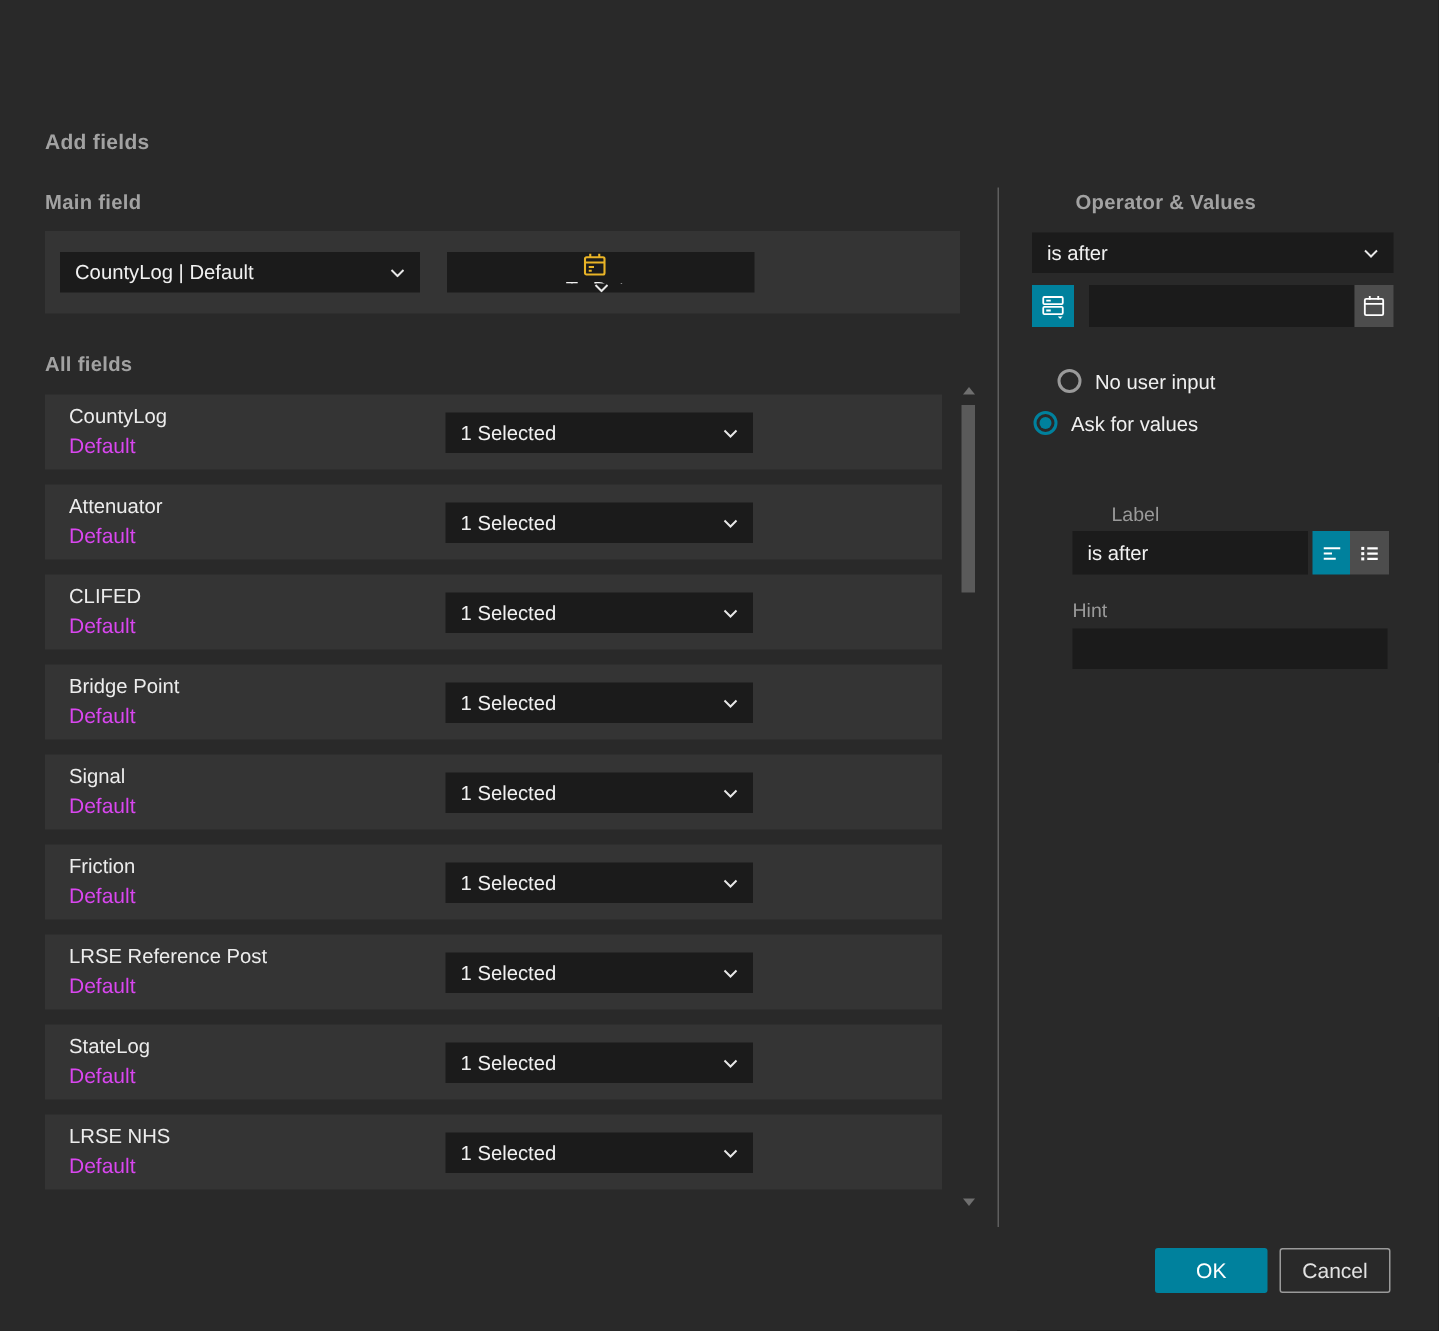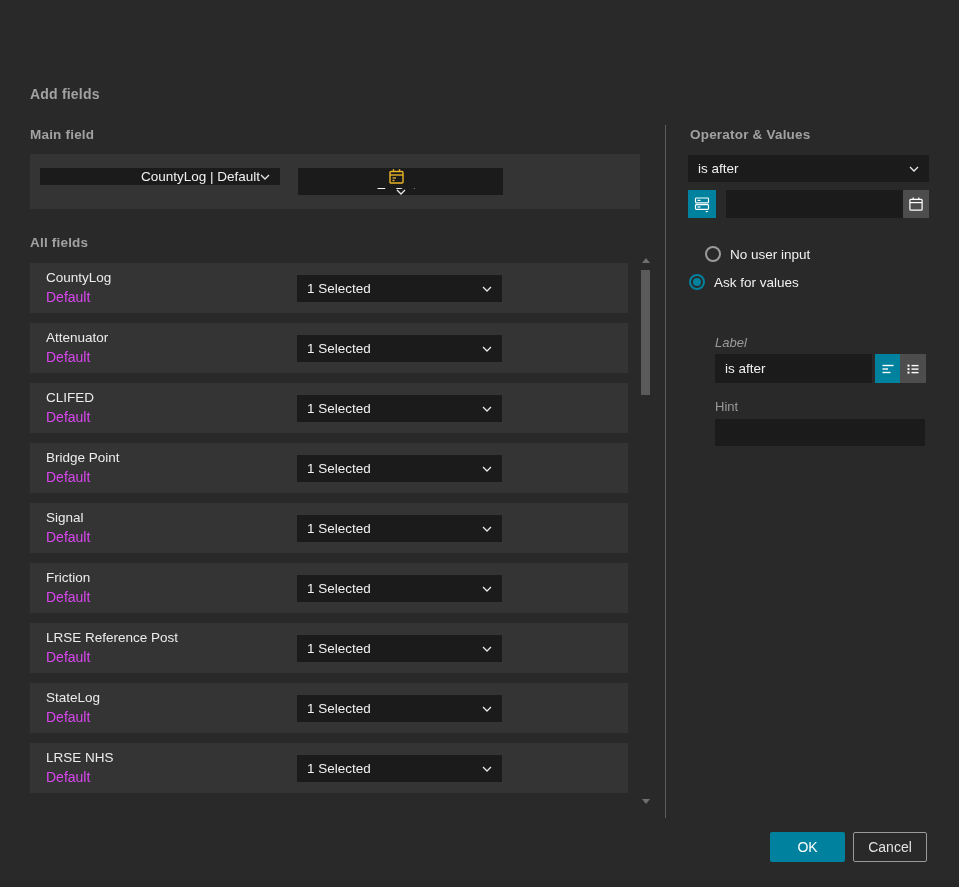--- a/index.html
+++ b/index.html
@@ -12,31 +12,31 @@
               border-bottom:1px solid #8a8a8a; display:flex; align-items:center;
               justify-content:space-between; padding:0 16px; }
   .title { font-size:15.5px; font-weight:700; color:#e8e8e8; letter-spacing:.2px; }
   .close-btn { width:22px; height:22px; display:flex; align-items:center; justify-content:center; cursor:pointer; }
 
   
   .sec-h { position:absolute; font-size:14px; font-weight:700; color:#a2a2a2; letter-spacing:.2px; }
   #h-add-fields { left:30px; top:86px; }
   #h-main-field { left:30px; top:127px; font-size:13.5px; }
   #h-all-fields { left:30px; top:235px; font-size:13.5px; }
-  #h-operator   { left:690px; top:127px; font-size:13.5px; }
+  #h-operator   { left:717px; top:127px; font-size:13.5px; }
 
   
   .dd { background:#1b1b1b; color:#f1f1f1; font-size:13.5px; display:flex;
         align-items:center; padding:0 10px; cursor:pointer; }
   .dd .dd-label { flex:1; white-space:nowrap; overflow:hidden; }
   .dd svg { flex:none; }
 
   
   .main-panel { position:absolute; left:30px; top:154px; width:610px; height:55px; background:#343434; }
-  .dd-mainfield { position:absolute; left:10px; top:14px; width:240px; height:17px;text-align:right; }
+  .dd-mainfield { position:absolute; left:10px; top:14px; width:240px; height:27px; }
   .dd-date     { position:absolute; left:268px; top:14px; width:205px; height:27px;flex-direction:column; }
   .dd-date .cal { margin-right:9px; display:flex; align-items:center; }
 
   
   .list { position:absolute; left:30px; top:263px; width:598px; }
   .row { position:relative; height:50px; margin-bottom:10px; background:#343434; }
   .row .fname { position:absolute; left:16px; top:7px;  font-size:13.5px; color:#ececec; }
   .row .fsub  { position:absolute; left:16px; top:26px; font-size:14px; color:#d946ef; }
   .row .dd    { position:absolute; left:267px; top:12px; width:205px; height:27px;gap:36px; }
 
@@ -65,21 +65,21 @@
   .radio { width:16px; height:16px; border-radius:50%; border:2px solid #9a9a9a; margin-right:9px; flex:none; }
   .radio.sel { border-color:var(--accent); position:relative; }
   .radio.sel::after { content:""; position:absolute; left:2px; top:2px; width:8px; height:8px;
                       border-radius:50%; background:var(--accent); }
   .radio-label { font-size:13.5px; color:#f0f0f0; }
 
   .btn-choose { position:absolute; left:714px; top:304px; width:215px; height:25px;
                 background:var(--accent); border:none; color:#fff; font-size:13.5px;
                 font-family:inherit; cursor:pointer; }
   .mini-h { position:absolute; font-size:13px; color:#9a9a9a; }
-  #label-h { left:715px; top:335px;font-style:italic; } #hint-h { left:715px; top:399px; }
+  #label-h { left:741px; top:335px; } #hint-h { left:715px; top:399px; }
 
   .label-row { position:absolute; left:715px; top:354px; display:flex; align-items:center; }
   .label-input { width:157px; height:29px; background:#1b1b1b; border:none; outline:none;
                  color:#f1f1f1; font-size:13.5px; padding:0 10px; font-family:inherit; margin-right:3px; }
   .btn-style-text { width:25px; height:29px; background:var(--accent); }
   .btn-style-list { width:26px; height:29px; background:#4d4d4d; }
 
   .hint-input { position:absolute; left:715px; top:419px; width:210px; height:27px;
                 background:#1b1b1b; border:none; outline:none; color:#f1f1f1;
                 font-size:13.5px; padding:0 10px; font-family:inherit; }

